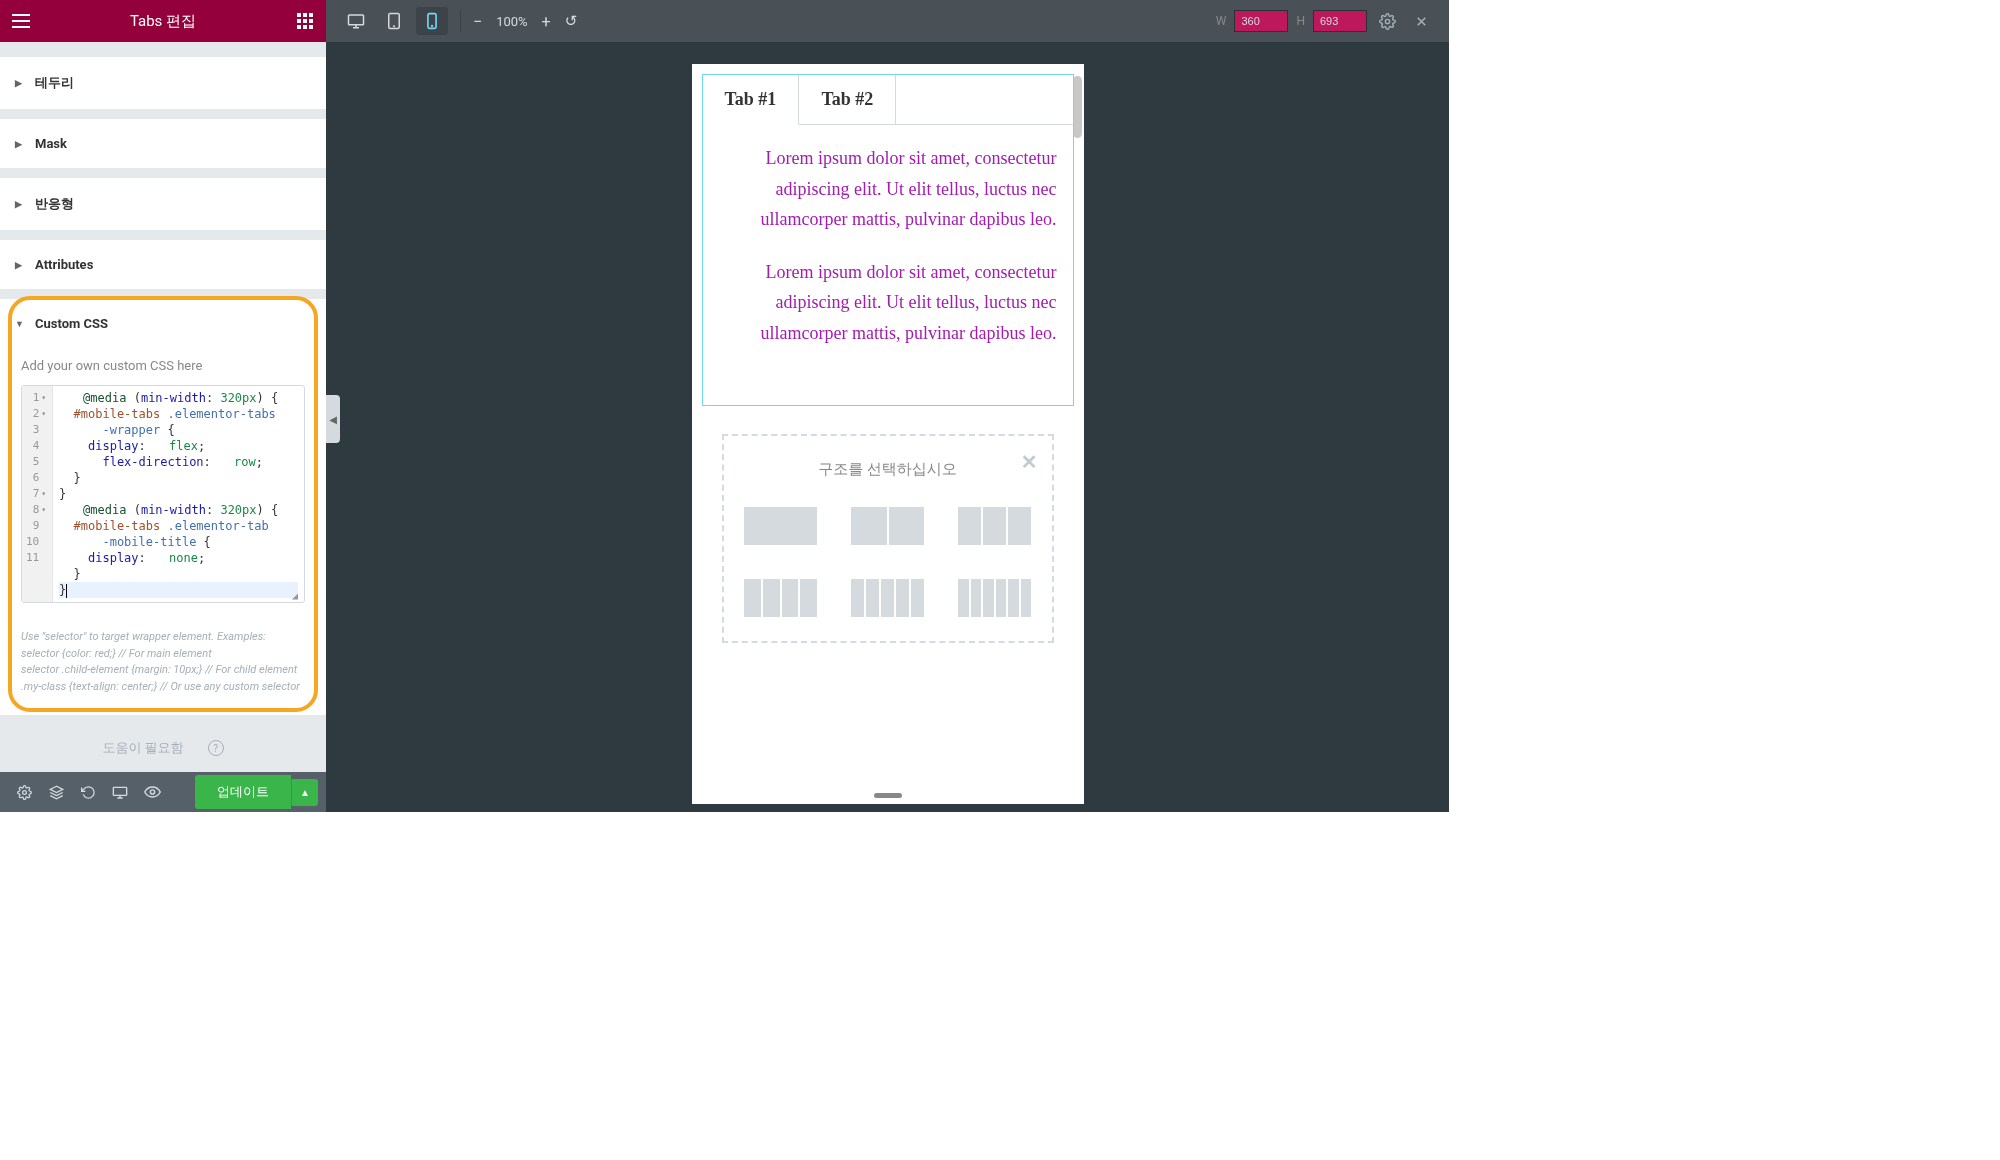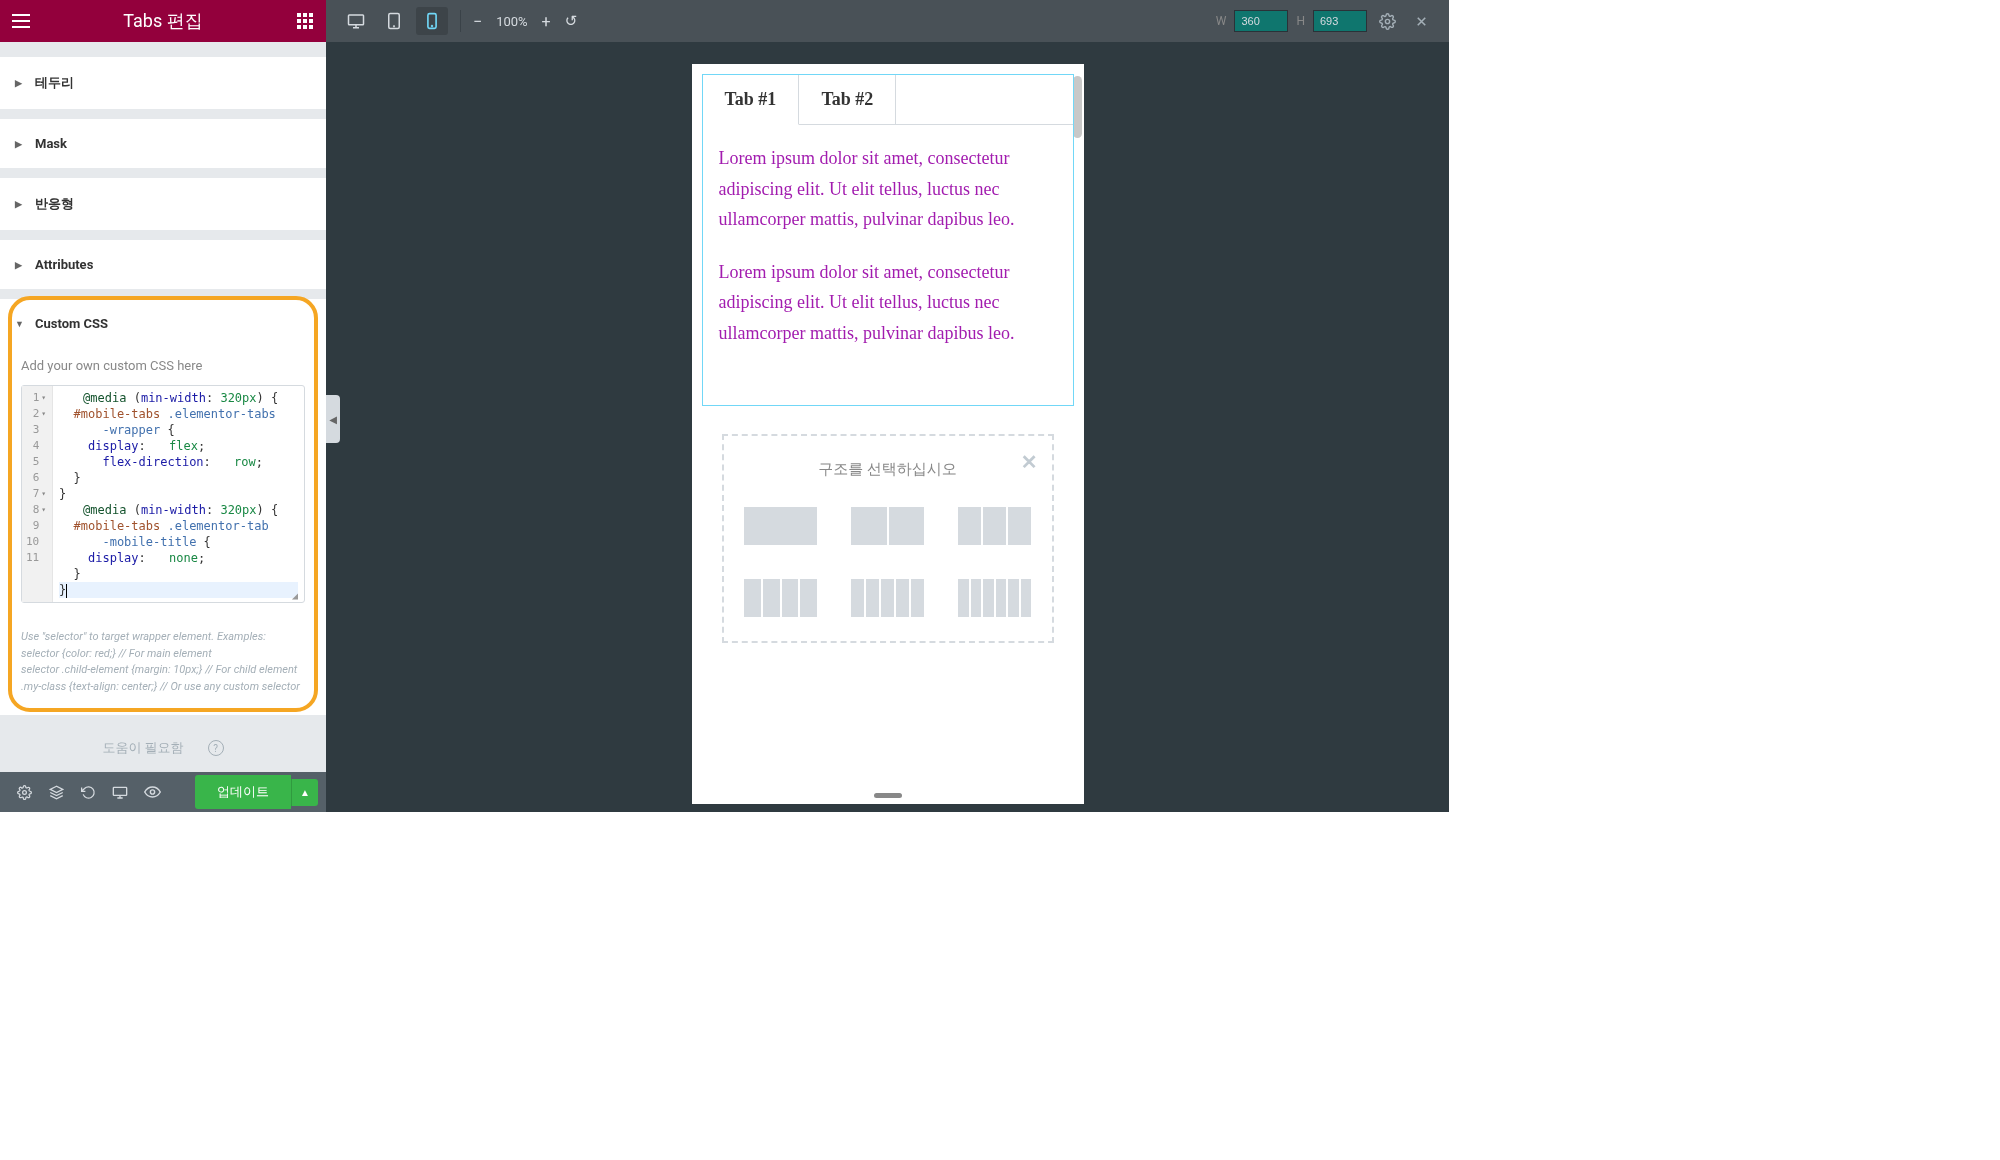--- a/index.html
+++ b/index.html
@@ -5,21 +5,21 @@
 * { box-sizing: border-box; margin: 0; padding: 0; }
 body { font-family: -apple-system, BlinkMacSystemFont, "Segoe UI", Roboto, sans-serif; overflow: hidden; }
 
 .app { display: flex; height: 812px; width: 1449px; }
 
 
 .left-panel { width: 326px; background: #fff; display: flex; flex-direction: column; position: relative; }
 
 .panel-header { height: 42px; background: #93003c; color: #fff; display: flex; align-items: center; justify-content: space-between; padding: 0 10px; }
 .panel-header .hamburger, .panel-header .grid-icon { width: 22px; height: 22px; display: flex; align-items: center; justify-content: center; cursor: pointer; }
-.panel-header-title { font-size: 18px; font-weight: 400; }
+.panel-header-title { font-size: 15px; font-weight: 400; }
 
 .panel-body { flex: 1; overflow-y: auto; background: #e6e9ec; padding-top: 15px; }
 
 .accordion-item { background: #fff; margin-bottom: 10px; }
 .accordion-header { display: flex; align-items: center; padding: 17px 15px; cursor: pointer; font-size: 13px; font-weight: 700; color: #333; }
 .accordion-header .caret { margin-right: 12px; font-size: 9px; color: #666; width: 8px; }
 .accordion-open .accordion-header .caret { transform: none; }
 .accordion-body { padding: 0 21px 20px 21px; }
 
 .custom-css-section { position: relative; }
@@ -63,32 +63,32 @@
 .top-toolbar { height: 42px; background: #495157; display: flex; align-items: center; padding: 0 14px; color: #d5dadf; }
 .device-group { display: flex; gap: 6px; align-items: center; }
 .device-btn { width: 32px; height: 28px; display: flex; align-items: center; justify-content: center; cursor: pointer; border-radius: 3px; }
 .device-btn.active { background: #3d4449; }
 .divider-v { width: 1px; height: 22px; background: #3a4248; margin: 0 12px; }
 .zoom-group { display: flex; align-items: center; gap: 14px; font-size: 13px; }
 .zoom-btn { cursor: pointer; font-size: 16px; color: #d5dadf; }
 .zoom-val { font-size: 13px; }
 .toolbar-spacer { flex: 1; }
 .dim-group { display: flex; align-items: center; gap: 8px; font-size: 12px; color: #888; }
-.dim-input { width: 54px; height: 22px; background: #0f766e; border: 1px solid #2a3238; color: #d5dadf; font-size: 11px; padding: 0 6px; }
+.dim-input { width: 54px; height: 22px; background: #be185d; border: 1px solid #2a3238; color: #d5dadf; font-size: 11px; padding: 0 6px; }
 .top-icon-btn { width: 28px; height: 28px; display: flex; align-items: center; justify-content: center; cursor: pointer; margin-left: 6px; }
 
 .canvas-area { flex: 1; background: #2f3a40; display: flex; justify-content: center; align-items: flex-start; overflow: auto; padding-top: 22px; }
 
 .device-frame { width: 392px; background: #fff; min-height: 740px; position: relative; }
 .frame-scroll-track { position: absolute; right: 2px; top: 8px; bottom: 8px; width: 10px; }
 .frame-scroll-thumb { position: absolute; right: 0; top: 4px; width: 9px; height: 62px; background: #c8c8c8; border-radius: 5px; }
 .frame-resize-handle { position: absolute; bottom: 6px; left: 50%; transform: translateX(-50%); width: 28px; height: 5px; background: #888; border-radius: 3px; }
 .frame-body { padding: 10px; position: relative; }
 
-.tabs-widget { border: 1px solid #71d7f7; position: relative; }
+.tabs-widget { border: 1px solid #71d7f7; position: relative; text-align: right; }
 .tabs-nav { display: flex; }
 .tab-btn { padding: 14px 22px; font-weight: 700; font-size: 18px; font-family: Georgia, serif; color: #333; border: 1px solid #d5dadf; border-top: none; border-left: none; border-bottom: 1px solid #d5dadf; cursor: pointer; background: #fff; }
 .tab-btn.active { border-bottom: 1px solid #fff; }
 .tab-btn:first-child { border-left: none; }
 .tabs-nav-filler { flex: 1; border-bottom: 1px solid #d5dadf; }
 .tab-content { padding: 18px 16px 34px 16px; font-family: Georgia, serif; font-size: 18px; line-height: 1.7; color: #a21caf; }
 .tab-content p { margin-bottom: 22px; }
 
 .section-placeholder { margin: 28px 20px 0 20px; border: 2px dashed #d5dadf; position: relative; padding: 18px 20px 24px 20px; text-align: center; }
 .section-close { position: absolute; top: 14px; right: 14px; color: #c2cbd2; font-size: 20px; cursor: pointer; font-weight: 700; }

